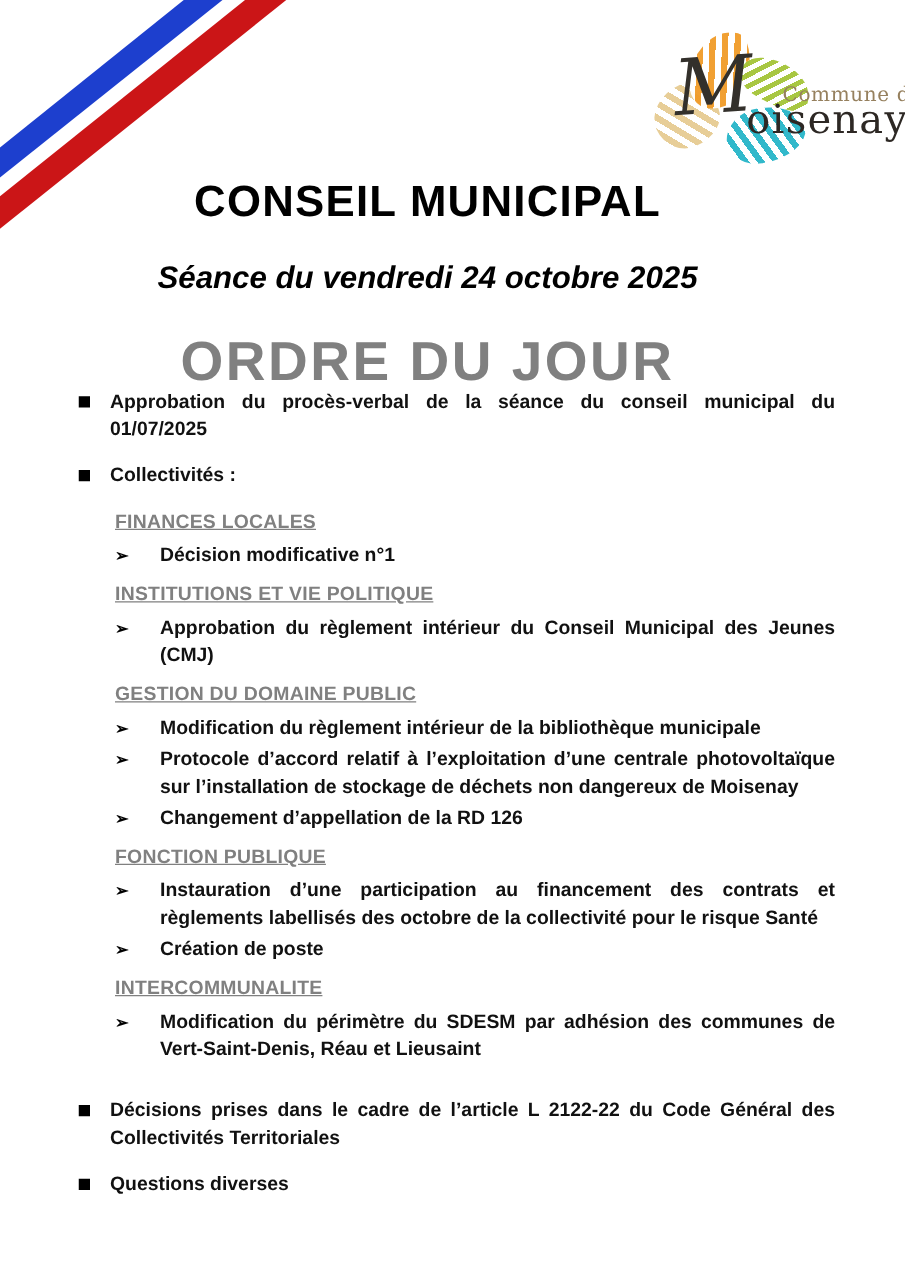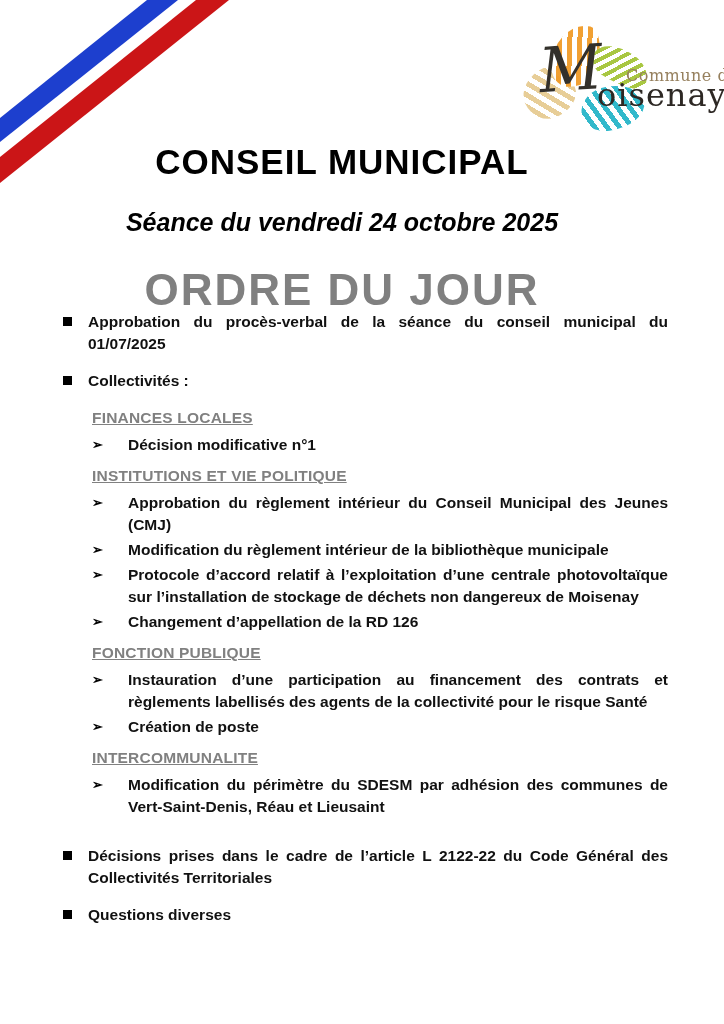--- a/index.html
+++ b/index.html
@@ -130,36 +130,37 @@
         <div class="sec-h">FINANCES LOCALES</div>
         <div class="l2">
           <span class="arrow">➢</span>
           <span class="txt">Décision modificative n°1</span>
         </div>
         <div class="sec-h">INSTITUTIONS ET VIE POLITIQUE</div>
         <div class="l2">
           <span class="arrow">➢</span>
           <span class="txt">Approbation du règlement intérieur du Conseil Municipal des Jeunes (CMJ)</span>
         </div>
+        <div class="sec-h">GESTION DU DOMAINE PUBLIC</div>
         <div class="l2">
           <span class="arrow">➢</span>
           <span class="txt">Modification du règlement intérieur de la bibliothèque municipale</span>
         </div>
         <div class="l2">
           <span class="arrow">➢</span>
           <span class="txt">Protocole d’accord relatif à l’exploitation d’une centrale photovoltaïque sur l’installation de stockage de déchets non dangereux de Moisenay</span>
         </div>
         <div class="l2">
           <span class="arrow">➢</span>
           <span class="txt">Changement d’appellation de la RD 126</span>
         </div>
         <div class="sec-h">FONCTION PUBLIQUE</div>
         <div class="l2">
           <span class="arrow">➢</span>
-          <span class="txt">Instauration d’une participation au financement des contrats et règlements labellisés des agents de la collectivité pour le risque Santé</span>
+          <span class="txt">Instauration d’une participation au financement des contrats et règlements labellisés des octobre de la collectivité pour le risque Santé</span>
         </div>
         <div class="l2">
           <span class="arrow">➢</span>
           <span class="txt">Création de poste</span>
         </div>
         <div class="sec-h">INTERCOMMUNALITE</div>
         <div class="l2">
           <span class="arrow">➢</span>
           <span class="txt">Modification du périmètre du SDESM par adhésion des communes de Vert-Saint-Denis, Réau et Lieusaint</span>
         </div>

